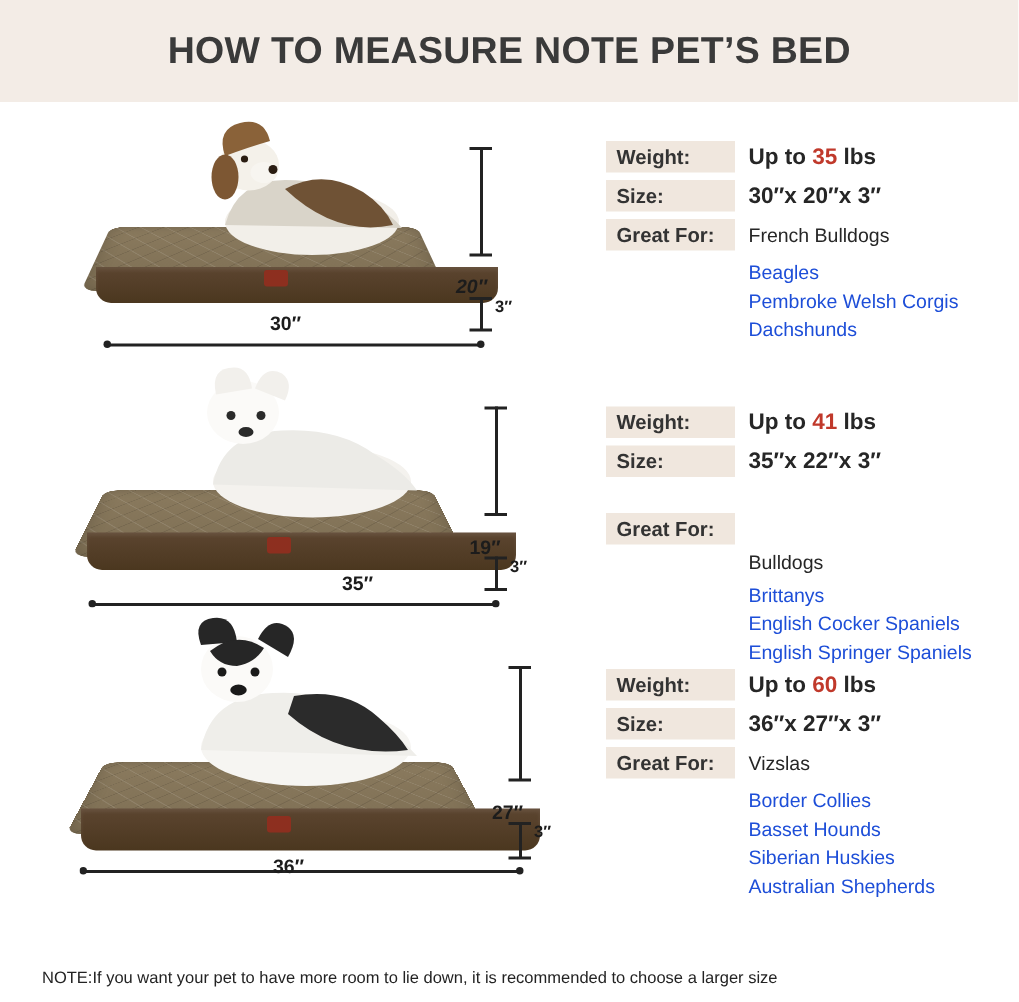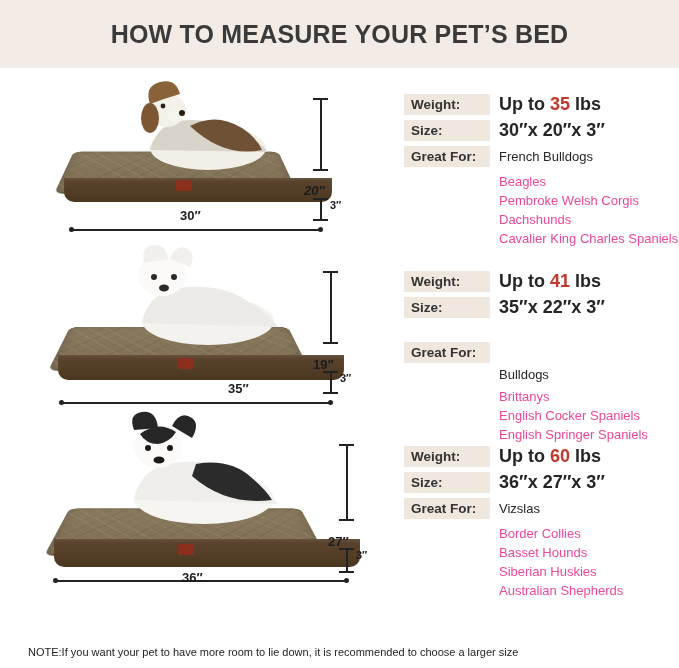--- a/index.html
+++ b/index.html
@@ -110,51 +110,51 @@
   .spec-key {
     background: #f0e7de;
     color: #333;
     font-weight: bold;
     font-size: 13.5px;
     padding: 3px 7px;
     width: 86px;
     flex: 0 0 86px;
   }
   .spec-val {
-    font-size: 18px;
+    font-size: 15px;
     font-weight: bold;
     color: #262626;
     padding-left: 9px;
     white-space: nowrap;
   }
   .hl { color: #c0392b; }
   .breeds {
     margin: 2px 0 0 95px;
     padding: 0;
     list-style: none;
   }
   .breeds li {
     font-size: 13px;
-    color: #ec4899;
+    color: #1d4ed8;
     line-height: 19px;
     white-space: nowrap;
   }
   .note {
     position: absolute;
     left: 28px;
     bottom: 10px;
     font-size: 11px;
     color: #232323;
   }
 </style>
 </head>
 <body>
 
 <div class="banner">
-  <h1>HOW TO MEASURE YOUR PET’S BED</h1>
+  <h1>HOW TO MEASURE NOTE PET’S BED</h1>
 </div>
 
 <div class="rows">
 
   <div class="row">
     <div class="illus">
 
       <div class="bed" style="left:46px; top:22px; width:260px; height:120px;">
         <div class="top" style="left:8px; top:8px; width:244px; height:96px;"></div>
         <div class="side" style="left:18px; top:88px; width:268px; height:24px;"></div>
@@ -199,21 +199,20 @@
         <div class="spec-val">30″x 20″x 3″</div>
       </div>
       <div class="spec-line">
         <div class="spec-key">Great For:</div>
         <div class="spec-val" style="font-weight:normal;font-size:13px;">French Bulldogs</div>
       </div>
       <ul class="breeds">
         <li>Beagles</li>
         <li>Pembroke Welsh Corgis</li>
         <li>Dachshunds</li>
-        <li>Cavalier King Charles Spaniels</li>
       </ul>
     </div>
   </div>
 
   <div class="row">
     <div class="illus">
 
       <div class="bed" style="left:40px; top:28px; width:280px; height:126px;">
         <div class="top" style="left:8px; top:8px; width:262px; height:100px;"></div>
         <div class="side" style="left:18px; top:92px; width:286px; height:25px;"></div>

